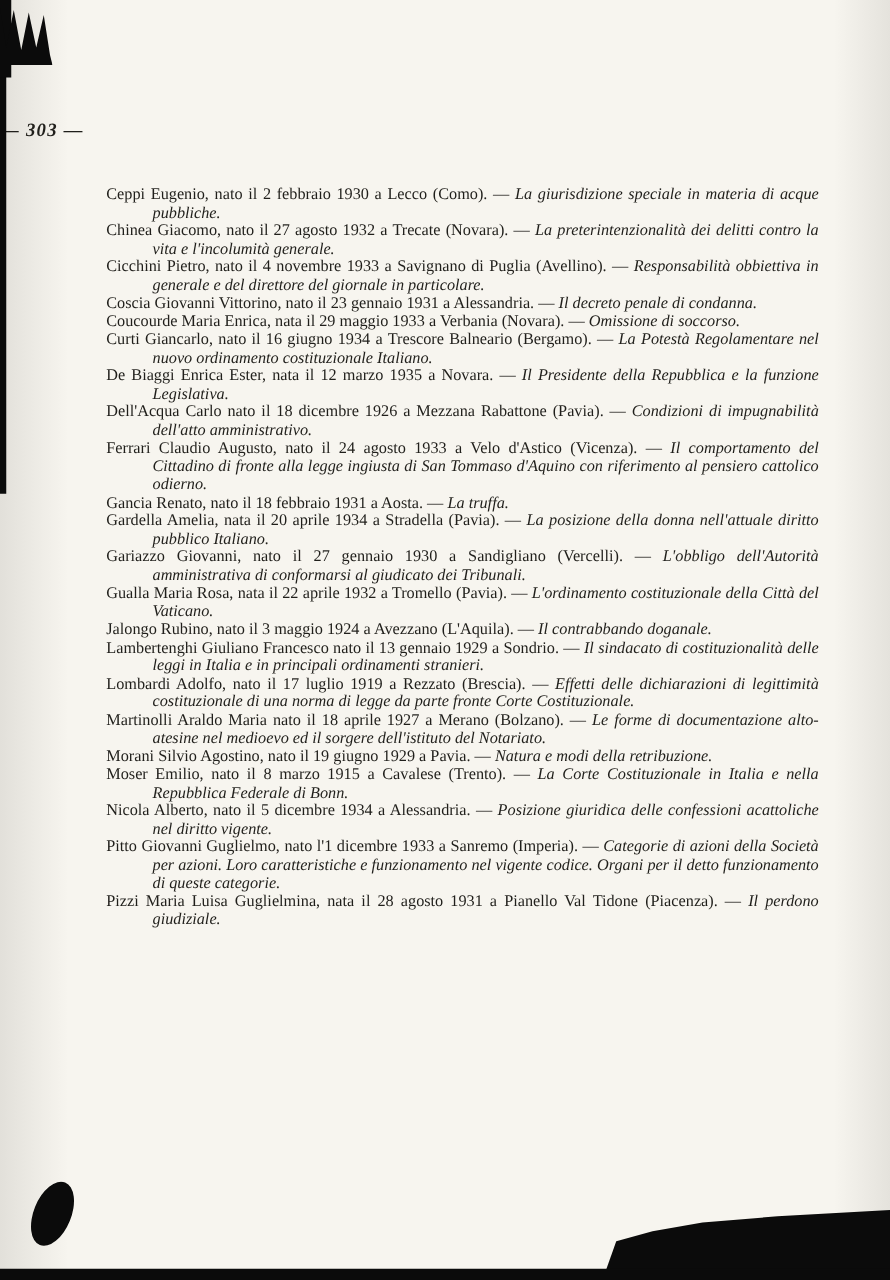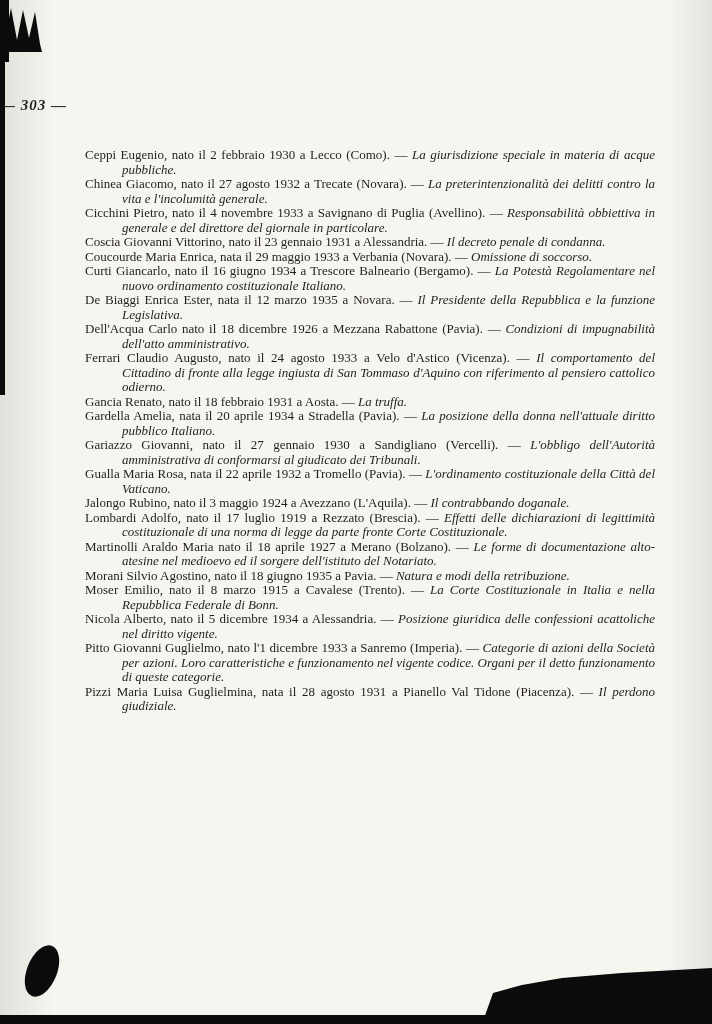--- a/index.html
+++ b/index.html
@@ -82,27 +82,28 @@
   <p class="entry"><span>Gancia Renato, nato il 18 febbraio 1931 a Aosta. — </span><em>La truffa.</em></p>
 
   <p class="entry"><span>Gardella Amelia, nata il 20 aprile 1934 a Stradella (Pavia). — </span><em>La posizione della donna nell'attuale diritto pubblico Italiano.</em></p>
 
   <p class="entry"><span>Gariazzo Giovanni, nato il 27 gennaio 1930 a Sandigliano (Vercelli). — </span><em>L'obbligo dell'Autorità amministrativa di conformarsi al giudicato dei Tribunali.</em></p>
 
   <p class="entry"><span>Gualla Maria Rosa, nata il 22 aprile 1932 a Tromello (Pavia). — </span><em>L'ordinamento costituzionale della Città del Vaticano.</em></p>
 
   <p class="entry"><span>Jalongo Rubino, nato il 3 maggio 1924 a Avezzano (L'Aquila). — </span><em>Il contrabbando doganale.</em></p>
 
+  <p class="entry"><span>Lambertenghi Giuliano Francesco nato il 13 gennaio 1929 a Sondrio. — </span><em>Il sindacato di costituzionalità delle leggi in Italia e in principali ordinamenti stranieri.</em></p>
 
   <p class="entry"><span>Lombardi Adolfo, nato il 17 luglio 1919 a Rezzato (Brescia). — </span><em>Effetti delle dichiarazioni di legittimità costituzionale di una norma di legge da parte fronte Corte Costituzionale.</em></p>
 
   <p class="entry"><span>Martinolli Araldo Maria nato il 18 aprile 1927 a Merano (Bolzano). — </span><em>Le forme di documentazione alto-atesine nel medioevo ed il sorgere dell'istituto del Notariato.</em></p>
 
 
-  <p class="entry"><span>Morani Silvio Agostino, nato il 18 giugno 1935 a Pavia. — </span><em>Natura e modi della retribuzione.</em></p>
+  <p class="entry"><span>Morani Silvio Agostino, nato il 19 giugno 1929 a Pavia. — </span><em>Natura e modi della retribuzione.</em></p>
 
 
   <p class="entry"><span>Moser Emilio, nato il 8 marzo 1915 a Cavalese (Trento). — </span><em>La Corte Costituzionale in Italia e nella Repubblica Federale di Bonn.</em></p>
 
   <p class="entry"><span>Nicola Alberto, nato il 5 dicembre 1934 a Alessandria. — </span><em>Posizione giuridica delle confessioni acattoliche nel diritto vigente.</em></p>
 
   <p class="entry"><span>Pitto Giovanni Guglielmo, nato l'1 dicembre 1933 a Sanremo (Imperia). — </span><em>Categorie di azioni della Società per azioni. Loro caratteristiche e funzionamento nel vigente codice. Organi per il detto funzionamento di queste categorie.</em></p>
 
   <p class="entry"><span>Pizzi Maria Luisa Guglielmina, nata il 28 agosto 1931 a Pianello Val Tidone (Piacenza). — </span><em>Il perdono giudiziale.</em></p>
 </div>

